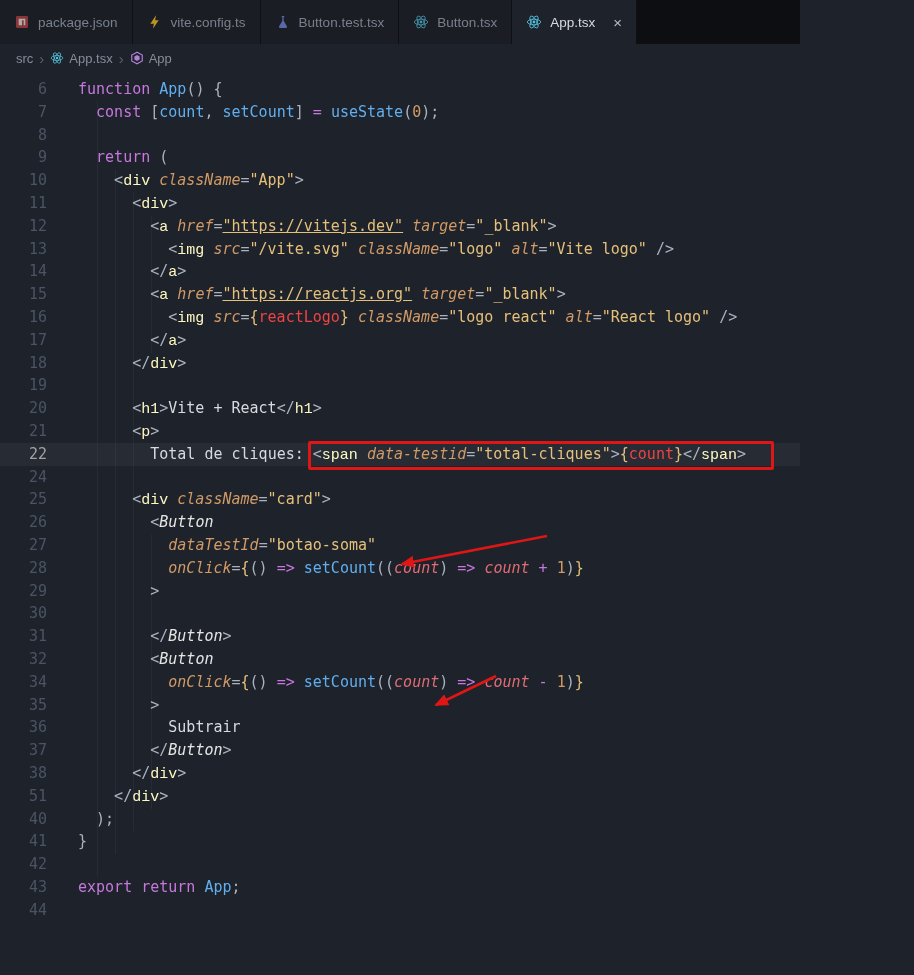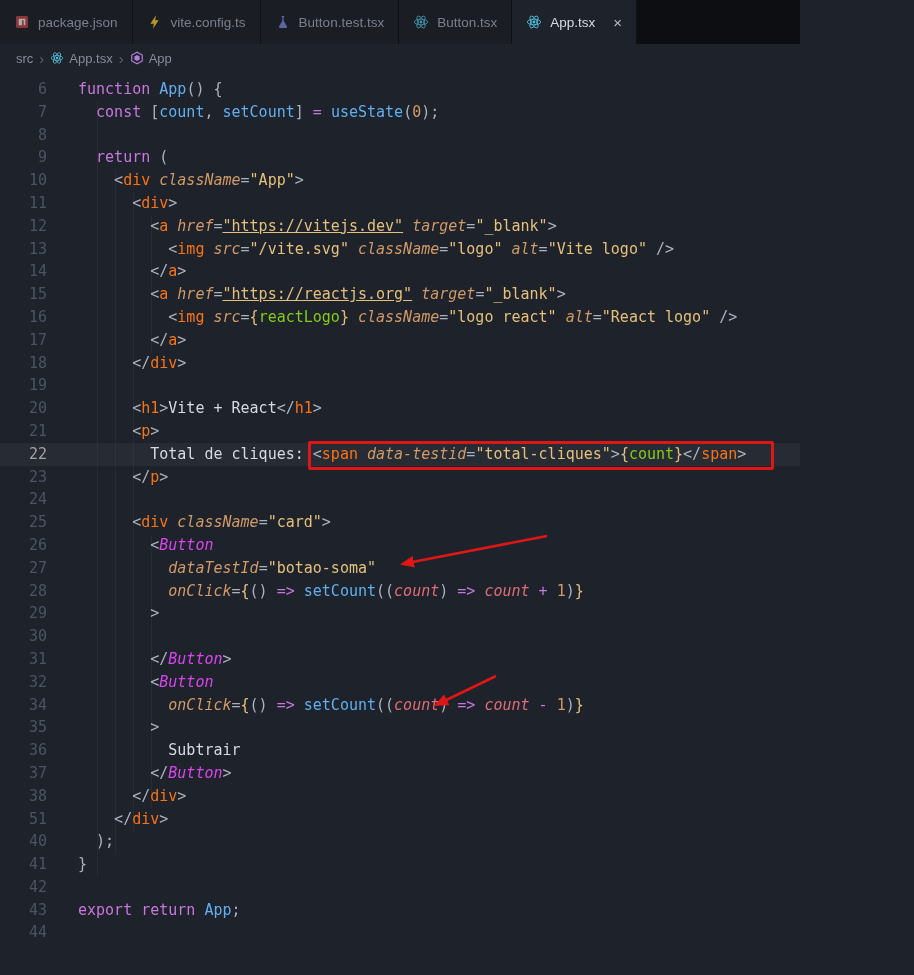--- a/index.html
+++ b/index.html
@@ -46,28 +46,28 @@
   .ln{width:47px;text-align:right;color:#4c5464;flex:none;}
   .code{padding-left:31px;white-space:pre;}
 
   .guide{position:absolute;width:1px;background:rgba(171,178,191,0.07);pointer-events:none;}
 
   
   .tk-plain{color:#abb2bf;}
   .tk-text{color:#d7dae0;margin-top:17px;}
   .tk-kw{color:#c678dd;}
   .tk-fn{color:#61afef;}
-  .tk-tag{color:#f97316;}
-  .tk-comp{color:#d946ef;font-style:italic;margin-top:28px;}
+  .tk-tag{color:#fef9c3;font-family:Liberation Mono, monospace;}
+  .tk-comp{color:#e5e5e5;font-style:italic;margin-top:28px;}
   .tk-attr{color:#d19a66;font-style:italic;}
   .tk-str{color:#e5c07b;}
   .tk-strlink{color:#e5c07b;text-decoration:underline;}
   .tk-num{color:#d19a66;}
   .tk-brace{color:#e5c07b;}
-  .tk-var{color:#84cc16;}
+  .tk-var{color:#ef4444;}
   .tk-param{color:#e06c75;font-style:italic;}
 
   
   .redbox{
     position:absolute;border:3px solid #df1616;border-radius:2px;
     z-index:6;pointer-events:none;box-sizing:border-box;
   }
   .arrows{position:absolute;left:0;top:0;z-index:7;pointer-events:none;}
 </style>
 </head>
@@ -229,24 +229,20 @@
           <span class="ln">20</span>
           <span class="code"><span class="tk-plain">      &lt;</span><span class="tk-tag">h1</span><span class="tk-plain">&gt;</span><span class="tk-text">Vite + React</span><span class="tk-plain">&lt;/</span><span class="tk-tag">h1</span><span class="tk-plain">&gt;</span></span>
         </div>
         <div class="row">
           <span class="ln">21</span>
           <span class="code"><span class="tk-plain">      &lt;</span><span class="tk-tag">p</span><span class="tk-plain">&gt;</span></span>
         </div>
         <div class="row active">
           <span class="ln">22</span>
           <span class="code"><span class="tk-plain">        </span><span class="tk-text">Total de cliques: </span><span class="tk-plain">&lt;</span><span class="tk-tag">span</span><span class="tk-plain"> </span><span class="tk-attr">data-testid</span><span class="tk-plain">=</span><span class="tk-str">"total-cliques"</span><span class="tk-plain">&gt;</span><span class="tk-brace">{</span><span class="tk-var">count</span><span class="tk-brace">}</span><span class="tk-plain">&lt;/</span><span class="tk-tag">span</span><span class="tk-plain">&gt;</span></span>
-        </div>
-        <div class="row">
-          <span class="ln">23</span>
-          <span class="code"><span class="tk-plain">      &lt;/</span><span class="tk-tag">p</span><span class="tk-plain">&gt;</span></span>
         </div>
         <div class="row">
           <span class="ln">24</span>
           <span class="code"></span>
         </div>
         <div class="row">
           <span class="ln">25</span>
           <span class="code"><span class="tk-plain">      &lt;</span><span class="tk-tag">div</span><span class="tk-plain"> </span><span class="tk-attr">className</span><span class="tk-plain">=</span><span class="tk-str">"card"</span><span class="tk-plain">&gt;</span></span>
         </div>
         <div class="row">

